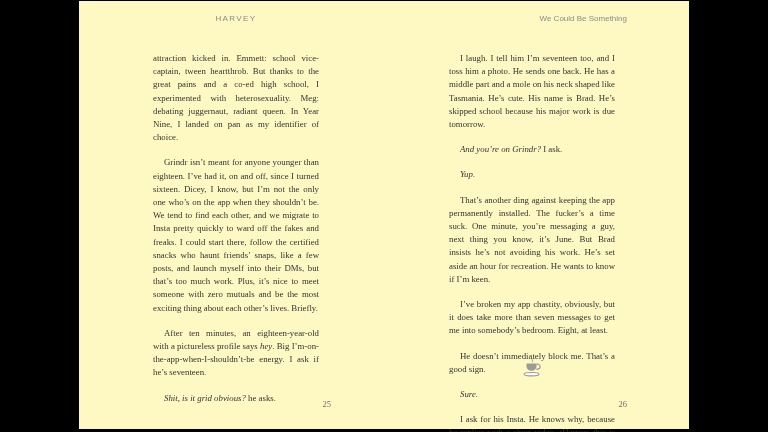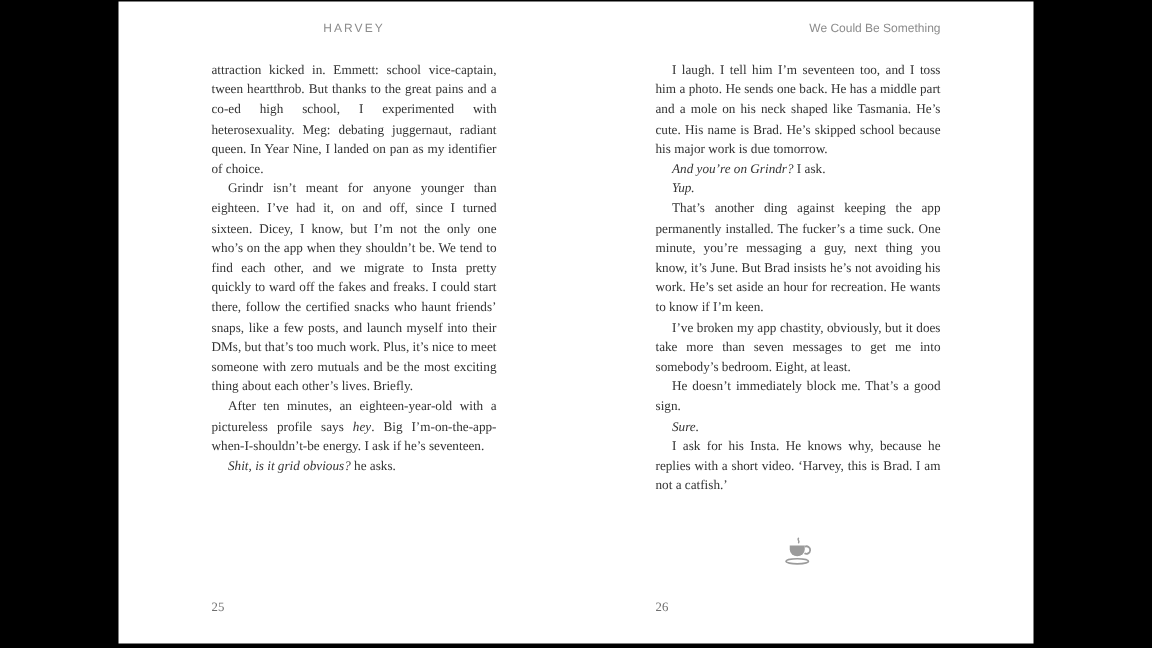--- a/index.html
+++ b/index.html
@@ -7,21 +7,21 @@
     width: 768px; height: 432px;
     background: #000;
     position: relative;
     overflow: hidden;
     font-family: "Liberation Serif", serif;
   }
   .spread {
     position: absolute;
     left: 79px; top: 1px;
     width: 610px; height: 428px;
-    background: #ffffff;
+    background: #fef9c3;
   }
   .page {
     position: absolute;
     top: 0; height: 100%;
     width: 305px;
   }
   .page.left  { left: 0; }
   .page.right { left: 305px; }
 
   .running-header {
@@ -42,38 +42,38 @@
     top: 39px;
     width: 190px;
     font-size: 8.8px;
     line-height: 13.2px;
     color: #333333;
     text-align: justify;
   }
   .page.left  .text-col { left: 62px; }
   .page.right .text-col { left: 53px; }
 
-  .para { margin: 0; }
+  .para { margin: 12px; }
   .para.indent { text-indent: 11px; }
   .it { font-style: italic; }
 
   .scene-break {
     position: absolute;
     top: 357px;
     left: 53px;
     width: 190px;
     text-align: center;
   }
   .scene-break svg { display: inline-block; }
 
   .page-number {
     position: absolute;
     top: 398px;
     width: 190px;
-    text-align: left;
+    text-align: right;
     font-size: 8.5px;
     color: #6f6f6f;
   }
   .page.left  .page-number { left: 62px; }
   .page.right .page-number { left: 53px; }
 </style>
 </head>
 <body>
 
 <div class="spread">

